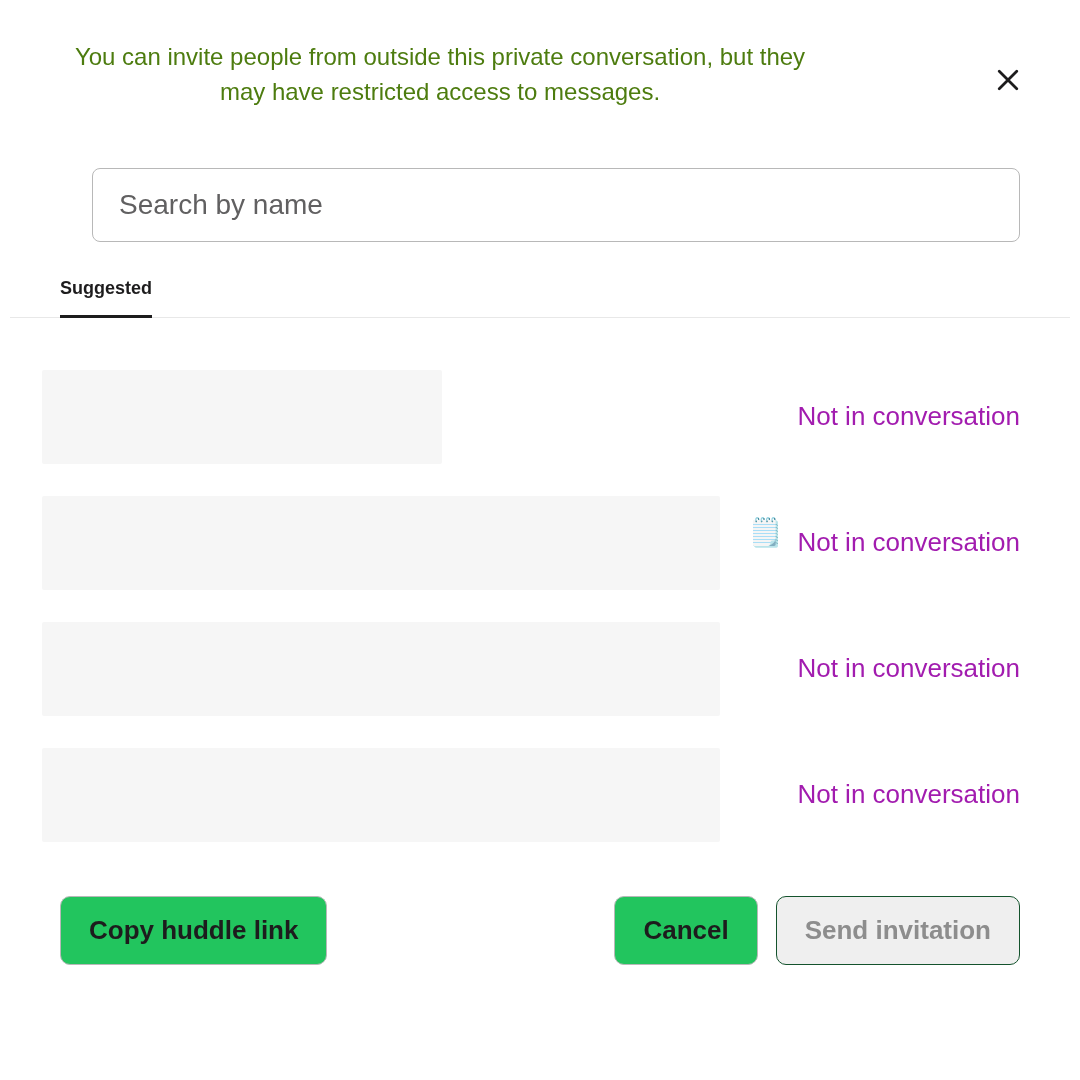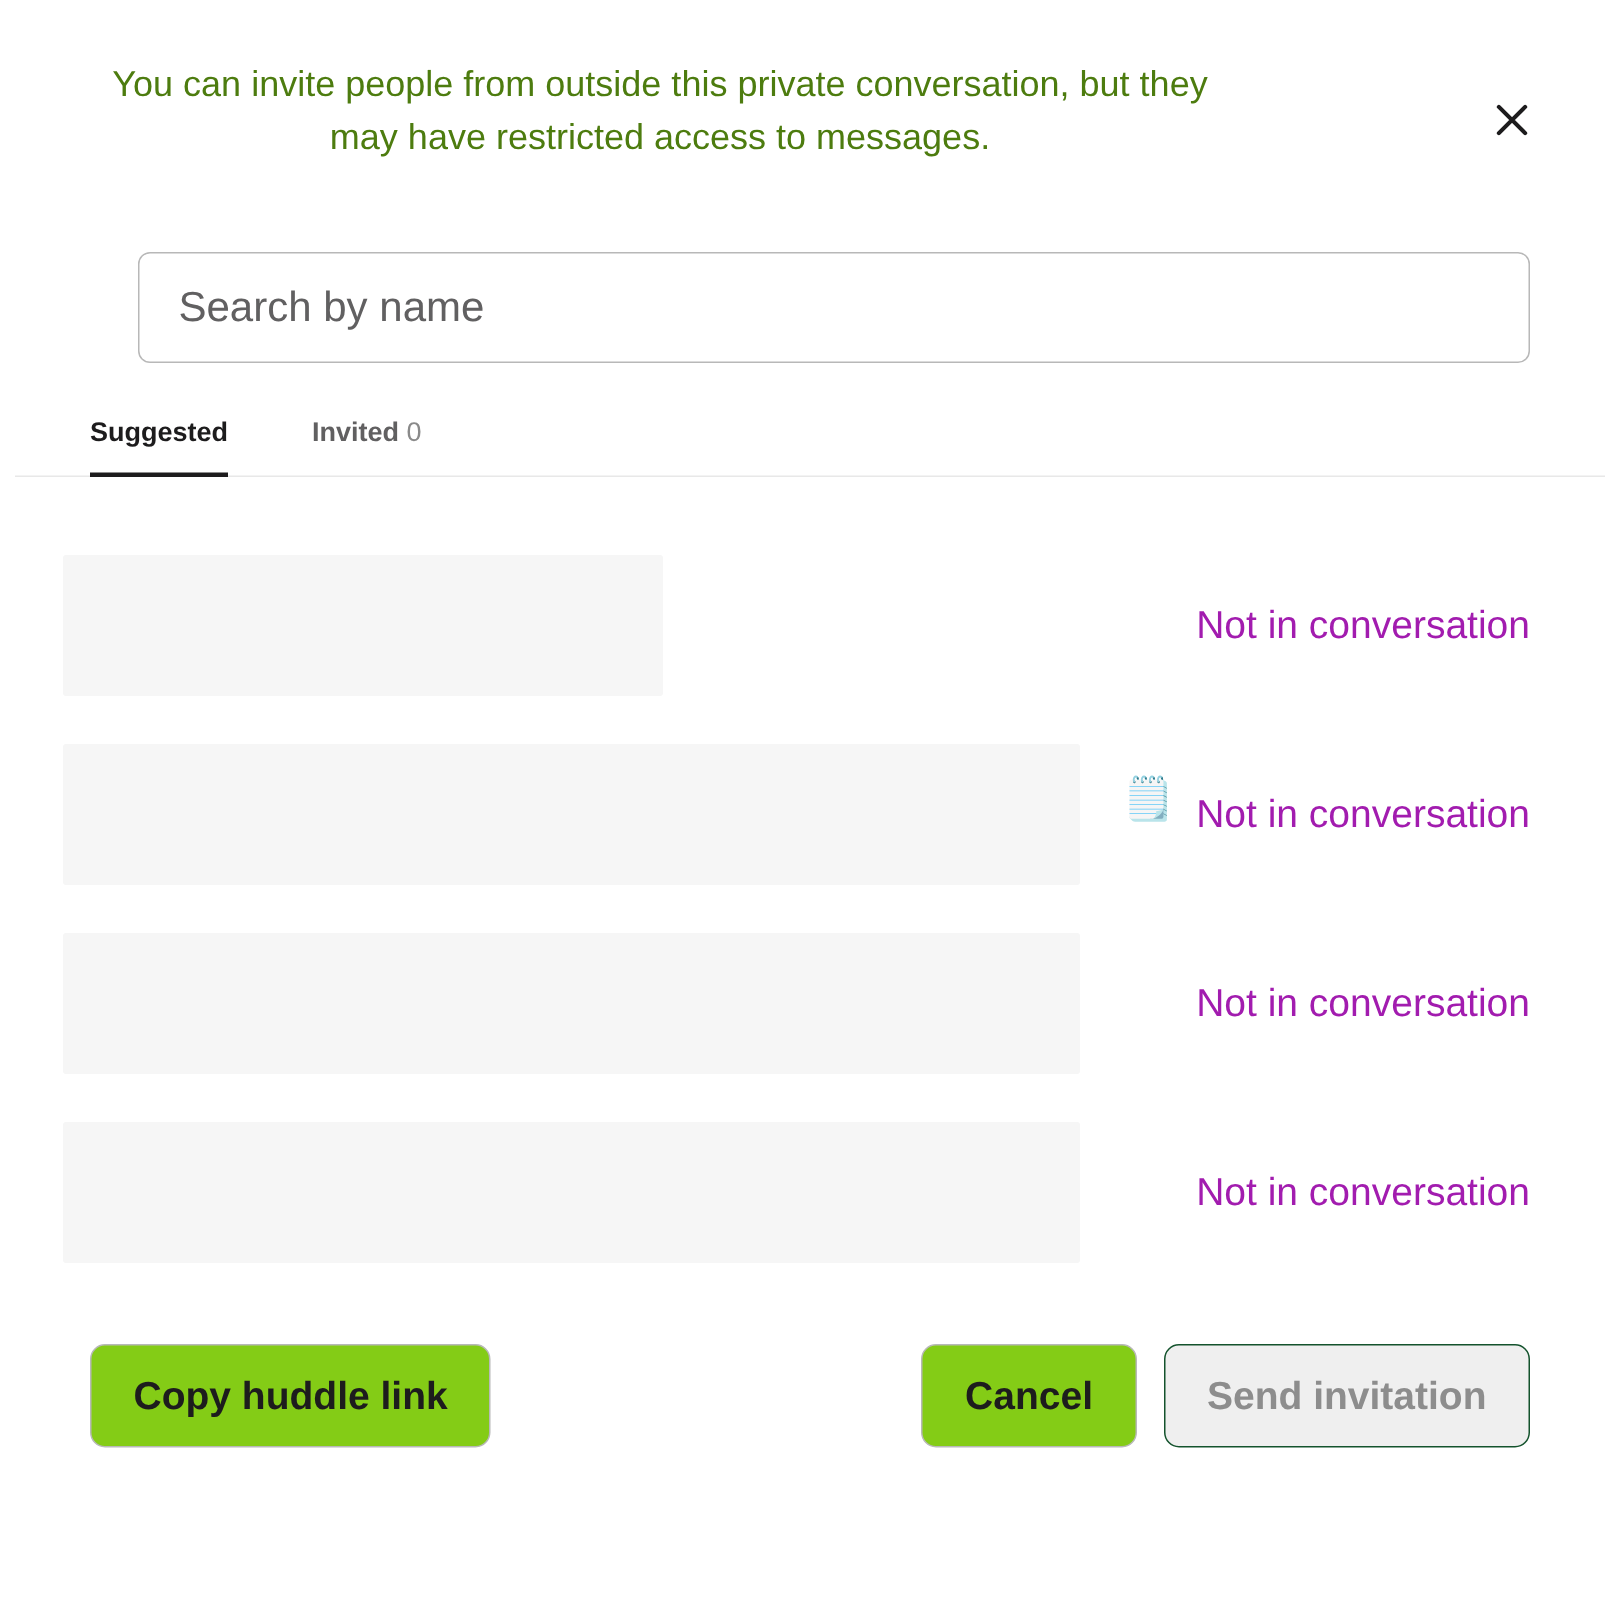--- a/index.html
+++ b/index.html
@@ -145,21 +145,21 @@
     }
     .btn {
       font-size: 26px;
       font-weight: 700;
       padding: 18px 28px;
       border-radius: 10px;
       cursor: pointer;
       font-family: inherit;
     }
     .btn-outline {
-      background: #84cc16;
+      background: #22c55e;
       color: #1d1c1d;
       border: 1px solid #b8b8b8;
     }
     .btn-disabled {
       background: #efefef;
       color: #8d8d8d;
       border: 1px solid #14532d;
     }
     .spacer {
       flex: 1;
@@ -179,24 +179,20 @@
   </div>
 </div>
 
 <div class="search-wrapper">
   <input type="text" class="search-input" placeholder="Search by name" style="">
 </div>
 
 <div class="tabs">
   <div class="tab active">
     <span>Suggested</span>
-  </div>
-  <div class="tab">
-    <span>Invited</span>
-    <span class="count">0</span>
   </div>
 </div>
 
 <div class="list">
   <div class="list-row">
     <div class="placeholder-block w1"></div>
     <div class="row-right">
       <span class="status-icon"></span>
       <span class="status-text">Not in conversation</span>
     </div>

